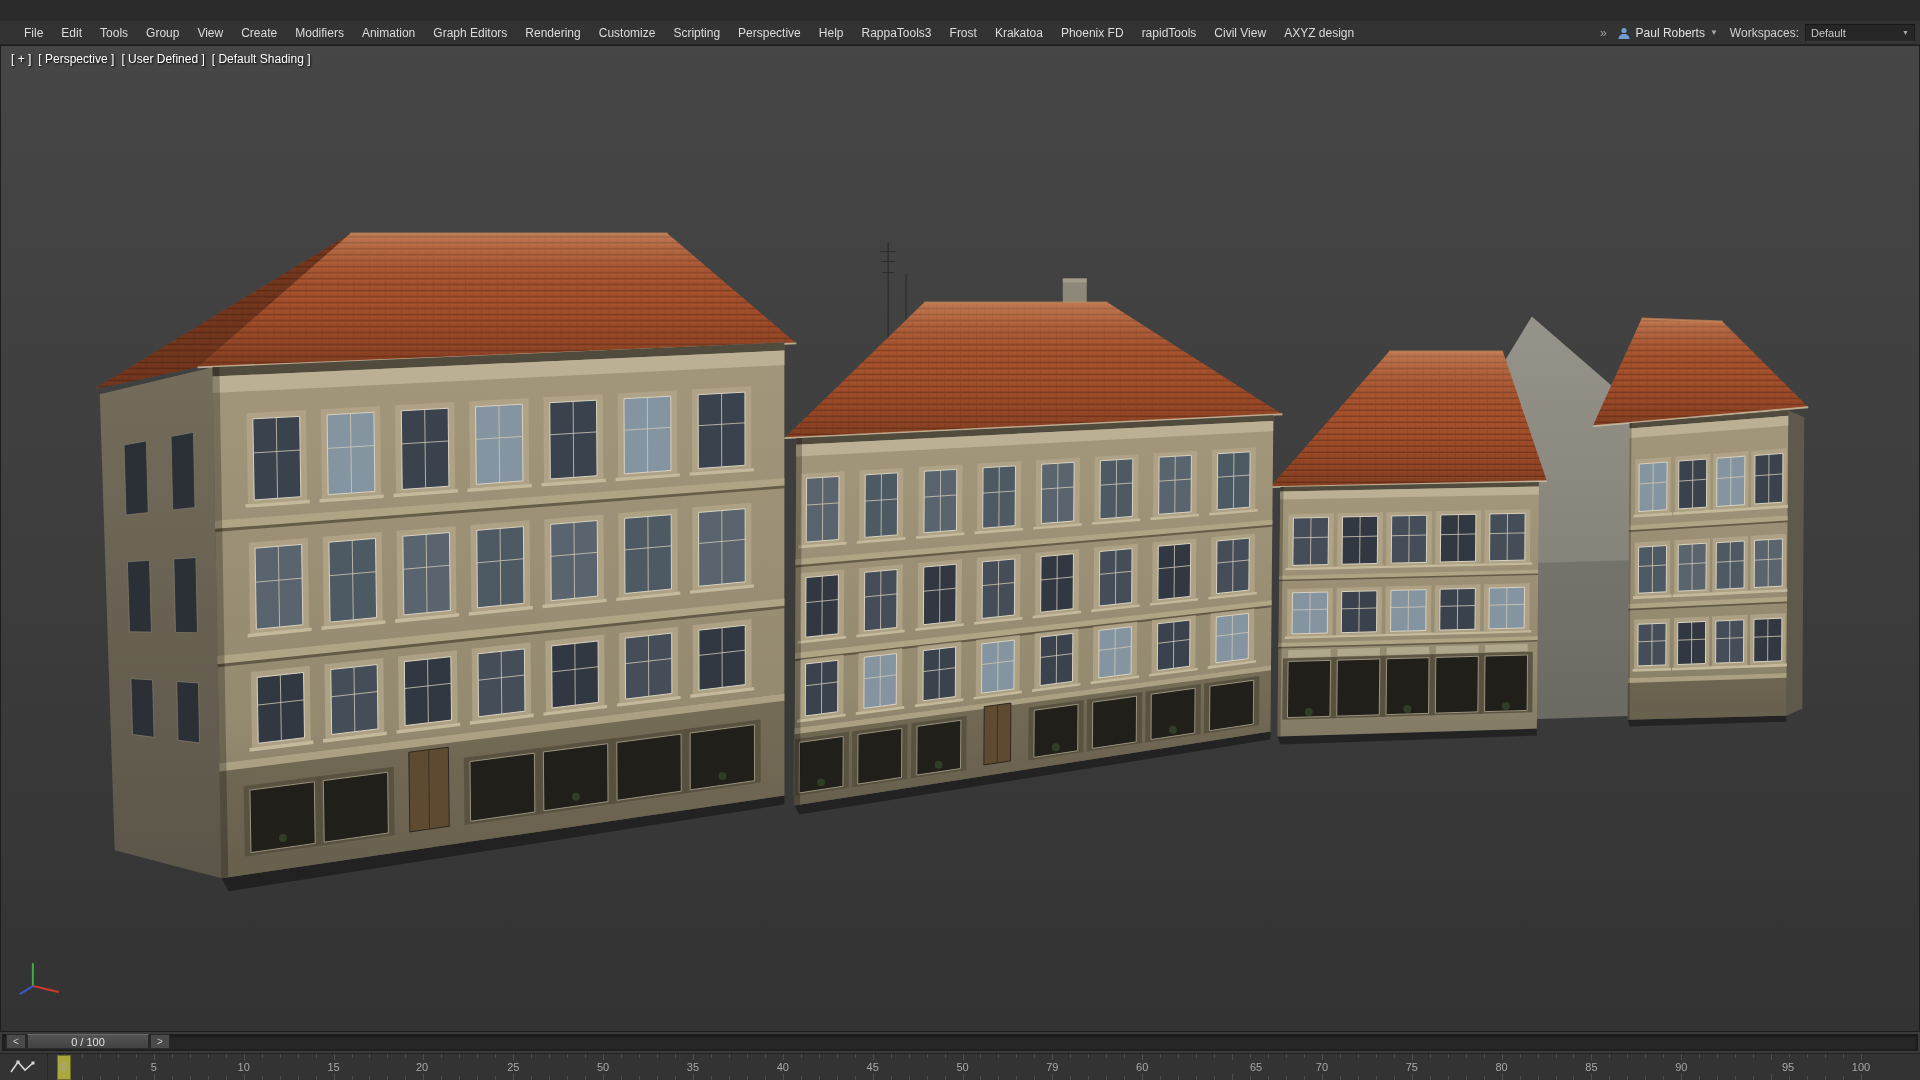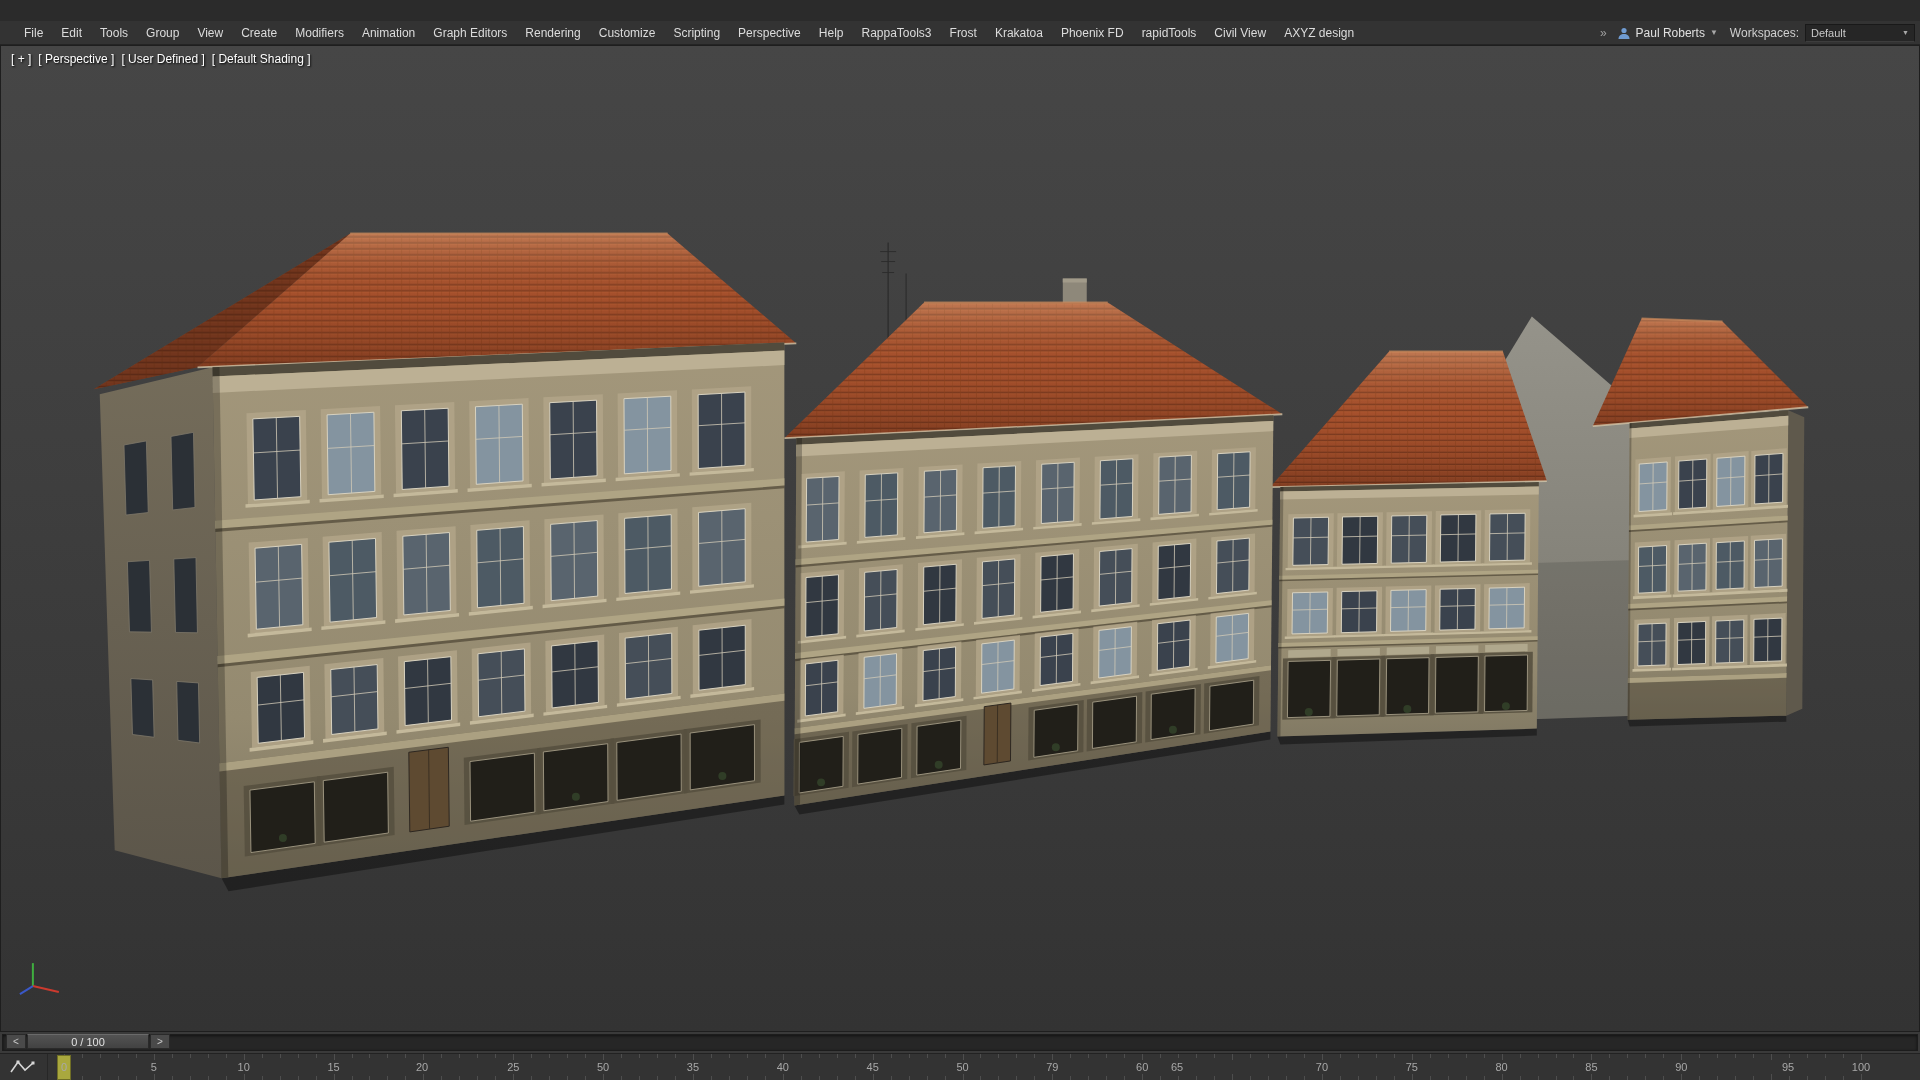--- a/index.html
+++ b/index.html
@@ -844,21 +844,21 @@
         <div class="tick-label" style="left: 285.55px;">15</div>
         <div class="tick-label" style="left: 374px;">20</div>
         <div class="tick-label" style="left: 465.25px;">25</div>
         <div class="tick-label" style="left: 555.1px;">50</div>
         <div class="tick-label" style="left: 644.95px;">35</div>
         <div class="tick-label" style="left: 734.8px;">40</div>
         <div class="tick-label" style="left: 824.65px;">45</div>
         <div class="tick-label" style="left: 914.5px;">50</div>
         <div class="tick-label" style="left: 1004.35px;">79</div>
         <div class="tick-label" style="left: 1094.2px;">60</div>
-        <div class="tick-label" style="left: 1129px; text-align: center;">65</div>
+        <div class="tick-label" style="left: 1208px; text-align: center;">65</div>
         <div class="tick-label" style="left: 1273.9px;">70</div>
         <div class="tick-label" style="left: 1363.75px;">75</div>
         <div class="tick-label" style="left: 1453.6px;">80</div>
         <div class="tick-label" style="left: 1543.45px;">85</div>
         <div class="tick-label" style="left: 1633.3px;">90</div>
         <div class="tick-label" style="left: 1740px;">95</div>
         <div class="tick-label" style="left: 1813px;">100</div>
       </div>
   </div>
 

